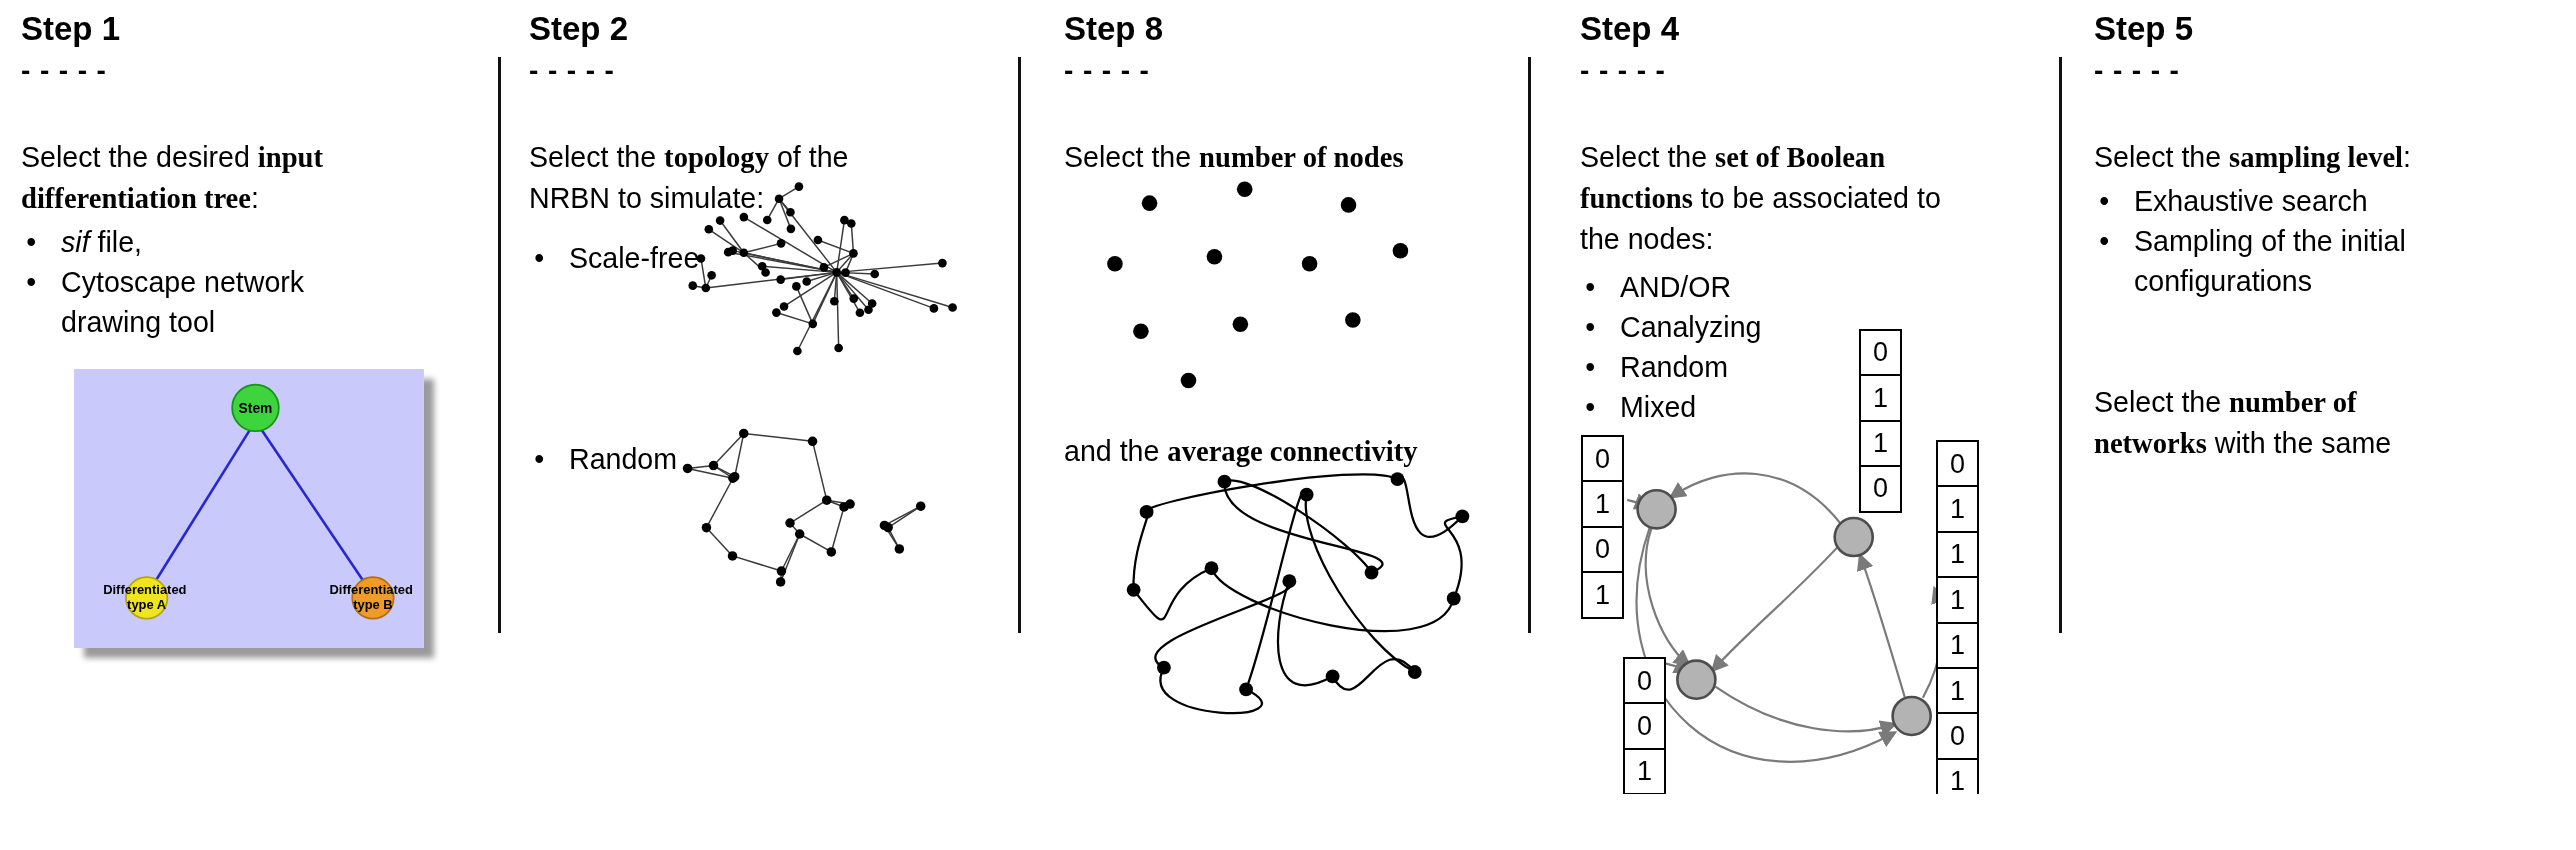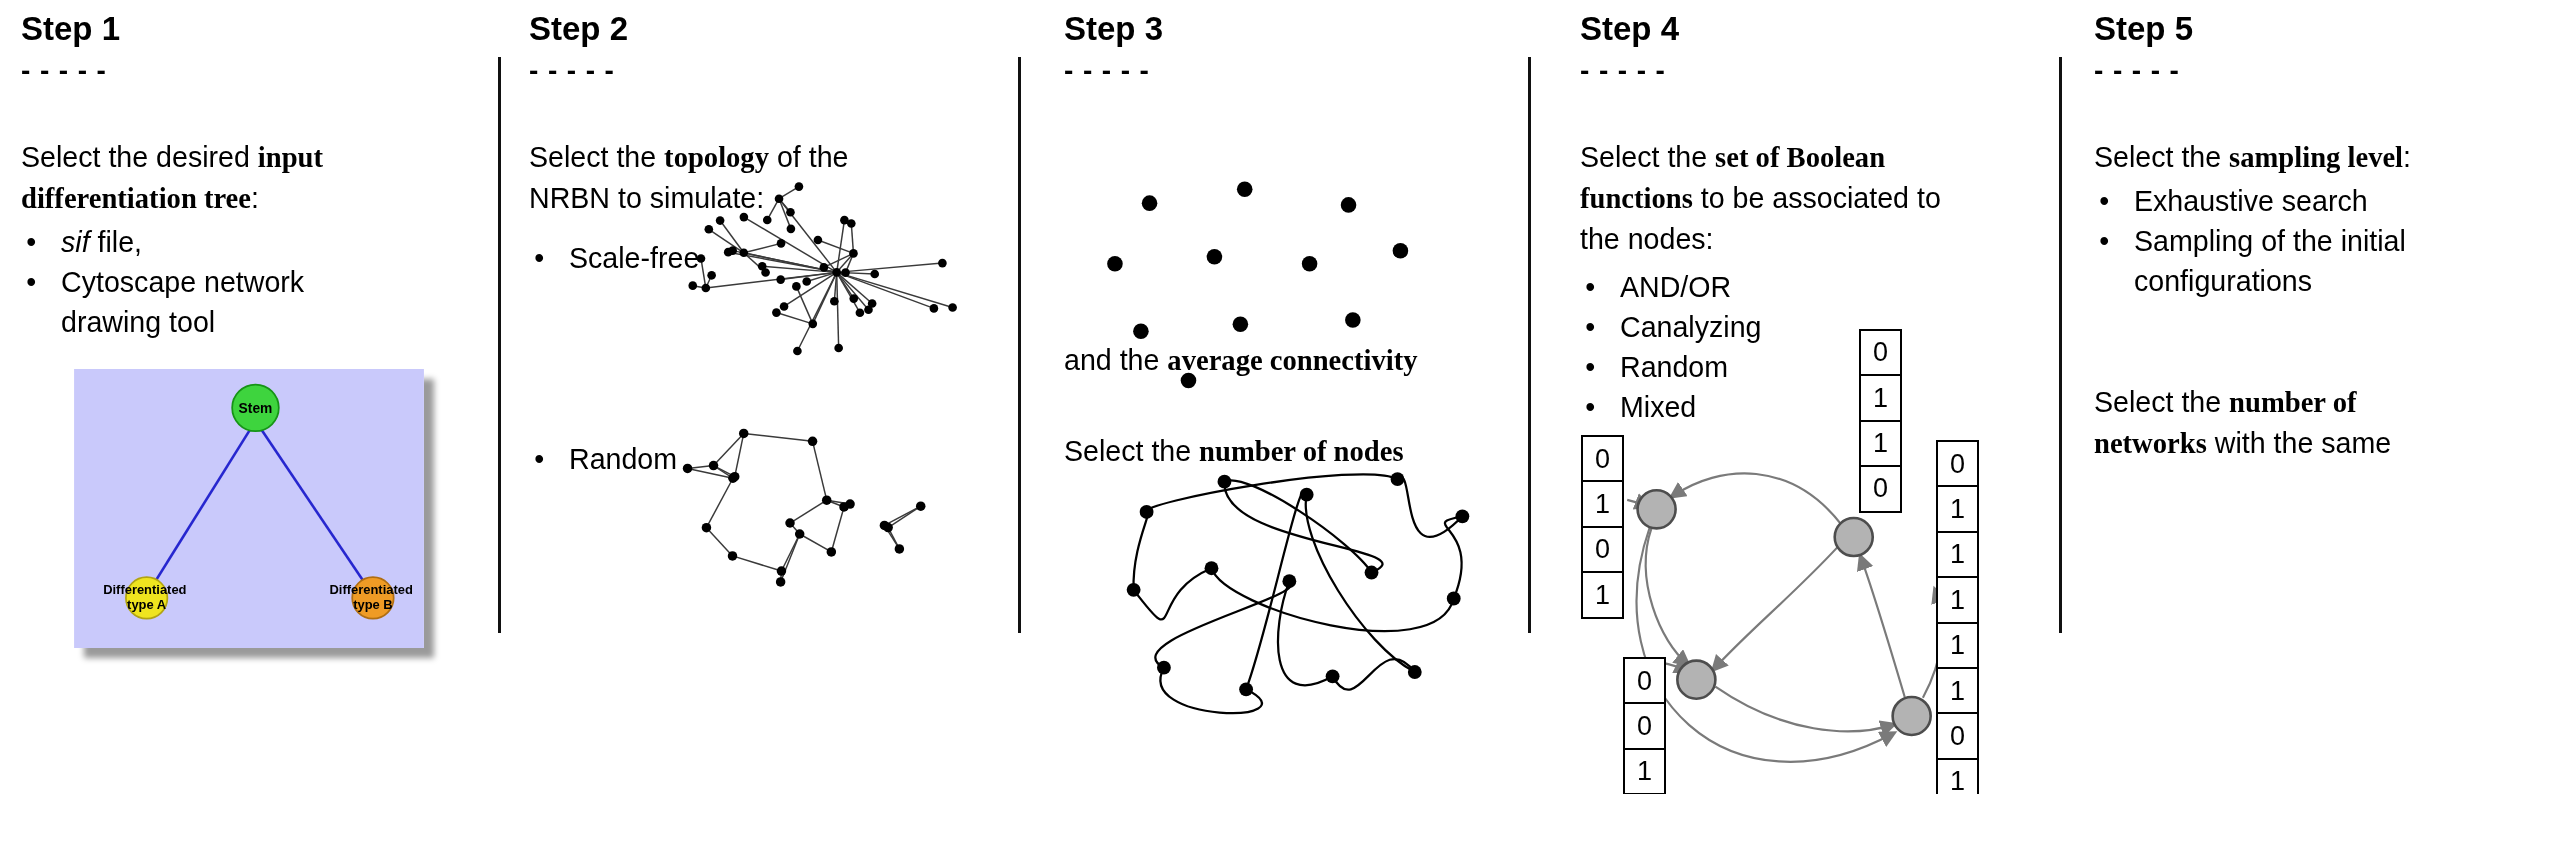--- a/index.html
+++ b/index.html
@@ -235,27 +235,27 @@
       <circle cx="264.33955165130544" cy="155.17180845835784" r="5.5" fill="#000"></circle>
       <circle cx="224.60280648677542" cy="130.46408964409824" r="5.5" fill="#000"></circle>
       <circle cx="144.2239880036677" cy="220.5621372130472" r="5.5" fill="#000"></circle>
       <circle cx="88.53358591541935" cy="190.43674533744814" r="5.5" fill="#000"></circle>
       <circle cx="202.90477659393648" cy="185.8723441628223" r="5.5" fill="#000"></circle>
       <circle cx="145.17840107793742" cy="207.93336961147895" r="5.5" fill="#000"></circle>
       <circle cx="306.3719447492616" cy="132.86834843827236" r="5.5" fill="#000"></circle>
     </svg>
 
   <section class="col" style="left:1064px;width:485px">
-    <h2 class="step-label">Step 3</h2>
+    <h2 class="step-label">Step 8</h2>
     <div class="dashes">- - - - -</div>
+    <div class="para">
+      <div class="line"><span>Select the </span><b>number of nodes</b><span></span></div>
+    </div>
     <div class="para" style="margin-top:253px">
       <div class="line"><span>and the </span><b>average connectivity</b><span></span></div>
-    </div>
-    <div class="para">
-      <div class="line"><span>Select the </span><b>number of nodes</b><span></span></div>
     </div>
   </section>
 
   <svg id="dots-svg" class="net-svg" style="left:1089px;top:177px" width="359" height="221" viewBox="0 0 415 255">
       <circle cx="70" cy="30" r="9" fill="#000"></circle>
       <circle cx="180" cy="14" r="9" fill="#000"></circle>
       <circle cx="300" cy="32" r="9" fill="#000"></circle>
       <circle cx="30" cy="100" r="9" fill="#000"></circle>
       <circle cx="145" cy="92" r="9" fill="#000"></circle>
       <circle cx="255" cy="100" r="9" fill="#000"></circle>

